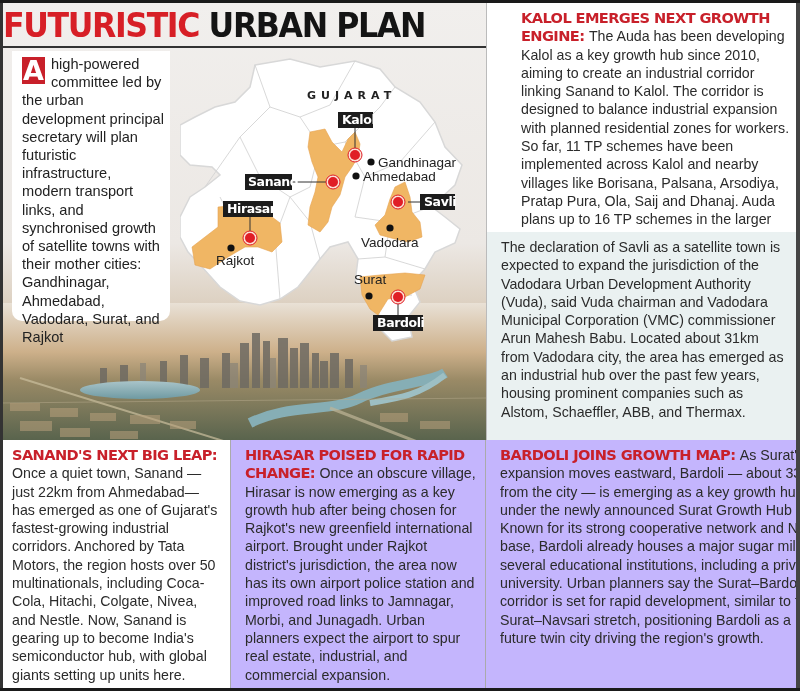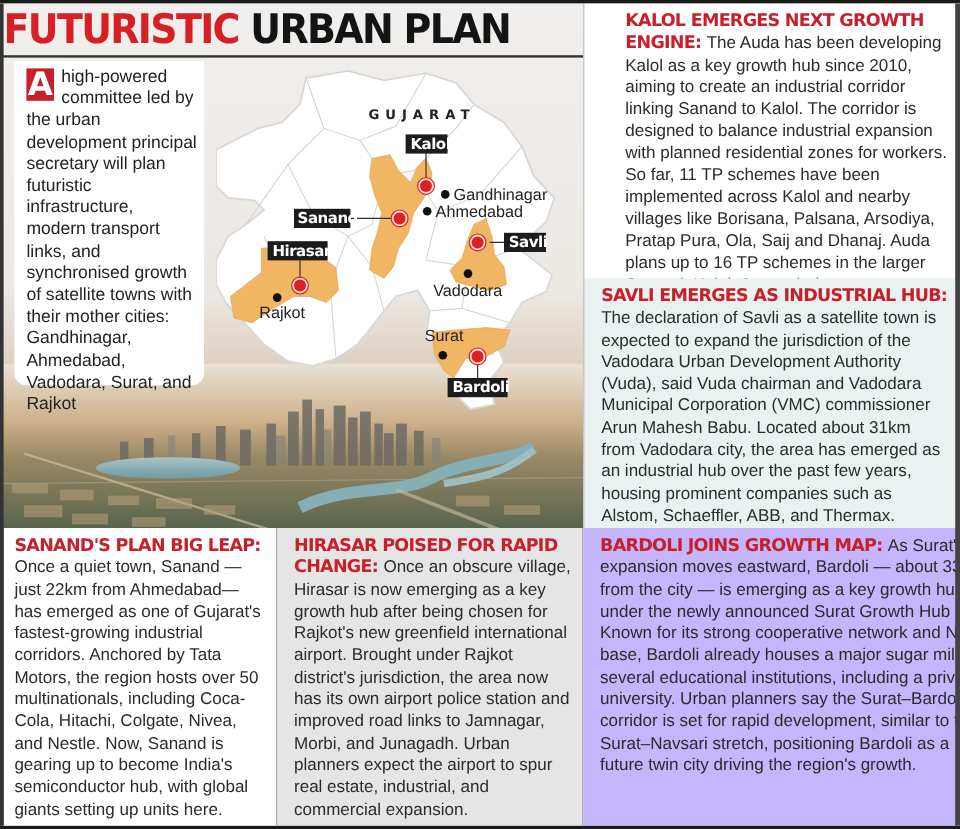--- a/index.html
+++ b/index.html
@@ -26,21 +26,21 @@
   .map-svg { position: absolute; left: 180px; top: 44px; }
 
   .skyline { position: absolute; left: 0; top: 300px; width: 486px; height: 140px; }
 
   
   .panel { position: absolute; padding: 6px 9px 0 14px; font-size: 14.2px; line-height: 18.3px; color: #2b2b2b; }
   .panel .hd { color: #c8202a; font-weight: bold; font-family: "DejaVu Sans", sans-serif; letter-spacing: -0.6px; font-size: 14.6px; }
   .p-kalol { left: 486px; top: 3px; width: 314px; height: 229px; background: #fff; border-left: 1px solid #bbb; padding-left: 34px; }
   .p-savli { left: 486px; top: 232px; width: 314px; height: 208px; background: #eaf1f1; border-left: 1px solid #bbb; }
   .p-sanand { left: 0; top: 440px; width: 230px; height: 248px; background: #fff; border-left: 3px solid #333; padding-left: 9px; }
-  .p-hirasar { left: 230px; top: 440px; width: 256px; height: 248px; background: #e5e5e5; border-left: 1px solid #aaa; border-right: 1px solid #aaa; }
+  .p-hirasar { left: 230px; top: 440px; width: 256px; height: 248px; background: #c4b5fd; border-left: 1px solid #aaa; border-right: 1px solid #aaa; }
   .p-bardoli { left: 486px; top: 440px; width: 354px; height: 248px; background: #c4b5fd; }
   .right-edge { position: absolute; left: 796px; top: 3px; width: 4px; height: 685px; background: #444; }
   .left-edge { position: absolute; left: 0; top: 3px; width: 3px; height: 685px; background: #333; }
 
   .lbl { font-family: "DejaVu Sans", sans-serif; font-weight: bold; font-size: 12.5px; fill: #fff; letter-spacing: -0.4px; }
   .city { font-family: "Liberation Sans", sans-serif; font-size: 13.5px; fill: #222; }
   .gj { font-family: "DejaVu Sans", sans-serif; font-weight: bold; font-size: 11px; fill: #222; letter-spacing: 5px; }
 </style>
 </head>
 <body>
@@ -219,26 +219,25 @@
     <span>high-powered committee led by the urban development principal secretary will plan futuristic infrastructure, modern transport links, and synchronised growth of satellite towns with their mother cities: Gandhinagar, Ahmedabad, Vadodara, Surat, and Rajkot</span>
   </div>
 </div>
 
 <div class="panel p-kalol">
   <span class="hd">KALOL EMERGES NEXT GROWTH ENGINE: </span>
   <span>The Auda has been developing Kalol as a key growth hub since 2010, aiming to create an industrial corridor linking Sanand to Kalol. The corridor is designed to balance industrial expansion with planned residential zones for workers. So far, 11 TP schemes have been implemented across Kalol and nearby villages like Borisana, Palsana, Arsodiya, Pratap Pura, Ola, Saij and Dhanaj. Auda plans up to 16 TP schemes in the larger Sanand–Kalol–Jaspur belt.</span>
 </div>
 
 <div class="panel p-savli">
-  <div class="hd">SAVLI EMERGES AS INDUSTRIAL HUB:</div>
   <div>The declaration of Savli as a satellite town is expected to expand the jurisdiction of the Vadodara Urban Development Authority (Vuda), said Vuda chairman and Vadodara Municipal Corporation (VMC) commissioner Arun Mahesh Babu. Located about 31km from Vadodara city, the area has emerged as an industrial hub over the past few years, housing prominent companies such as Alstom, Schaeffler, ABB, and Thermax.</div>
 </div>
 
 <div class="panel p-sanand">
-  <div class="hd">SANAND'S PLAN BIG LEAP:</div>
+  <div class="hd">SANAND'S NEXT BIG LEAP:</div>
   <div>Once a quiet town, Sanand — just 22km from Ahmedabad— has emerged as one of Gujarat's fastest-growing industrial corridors. Anchored by Tata Motors, the region hosts over 50 multinationals, including Coca-Cola, Hitachi, Colgate, Nivea, and Nestle. Now, Sanand is gearing up to become India's semiconductor hub, with global giants setting up units here.</div>
 </div>
 
 <div class="panel p-hirasar">
   <span class="hd">HIRASAR POISED FOR RAPID CHANGE: </span>
   <span>Once an obscure village, Hirasar is now emerging as a key growth hub after being chosen for Rajkot's new greenfield international airport. Brought under Rajkot district's jurisdiction, the area now has its own airport police station and improved road links to Jamnagar, Morbi, and Junagadh. Urban planners expect the airport to spur real estate, industrial, and commercial expansion.</span>
 </div>
 
 <div class="panel p-bardoli">
   <span class="hd">BARDOLI JOINS GROWTH MAP: </span>

